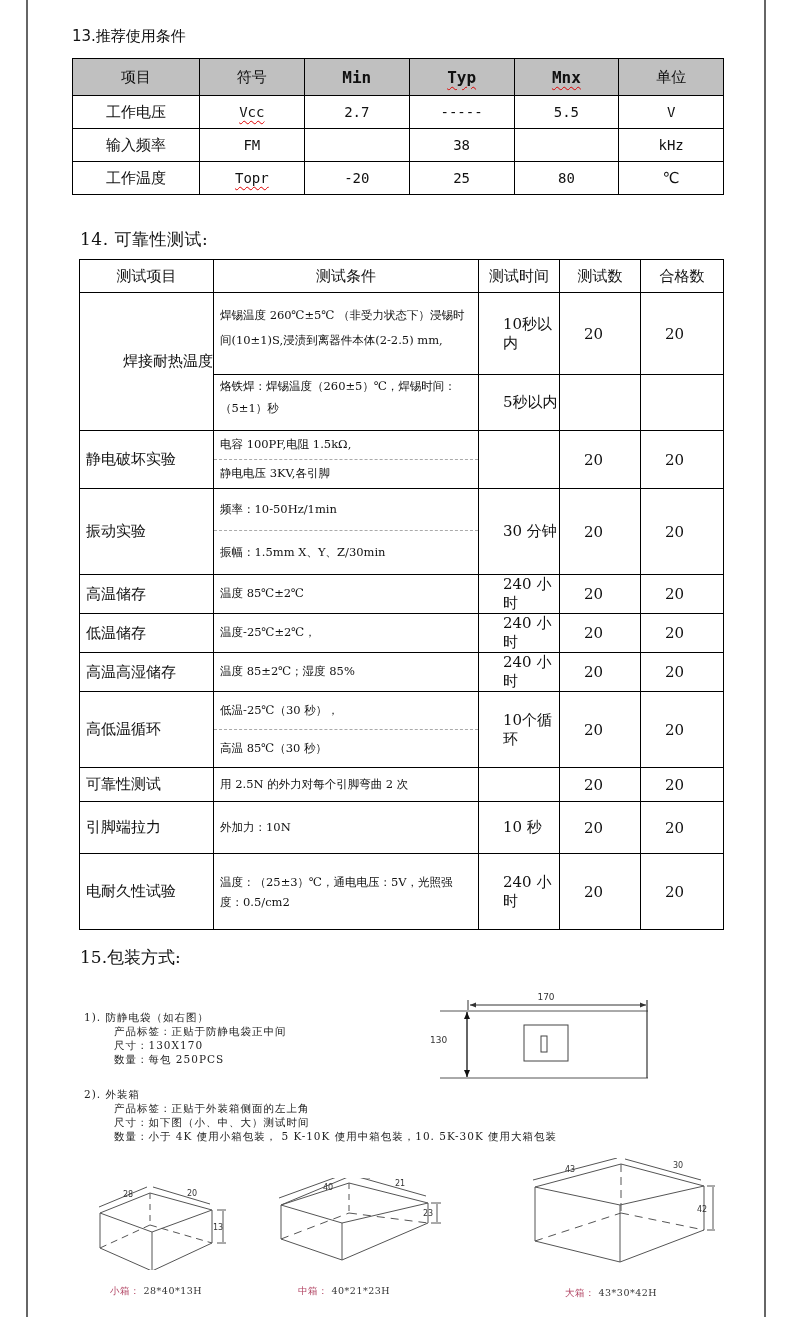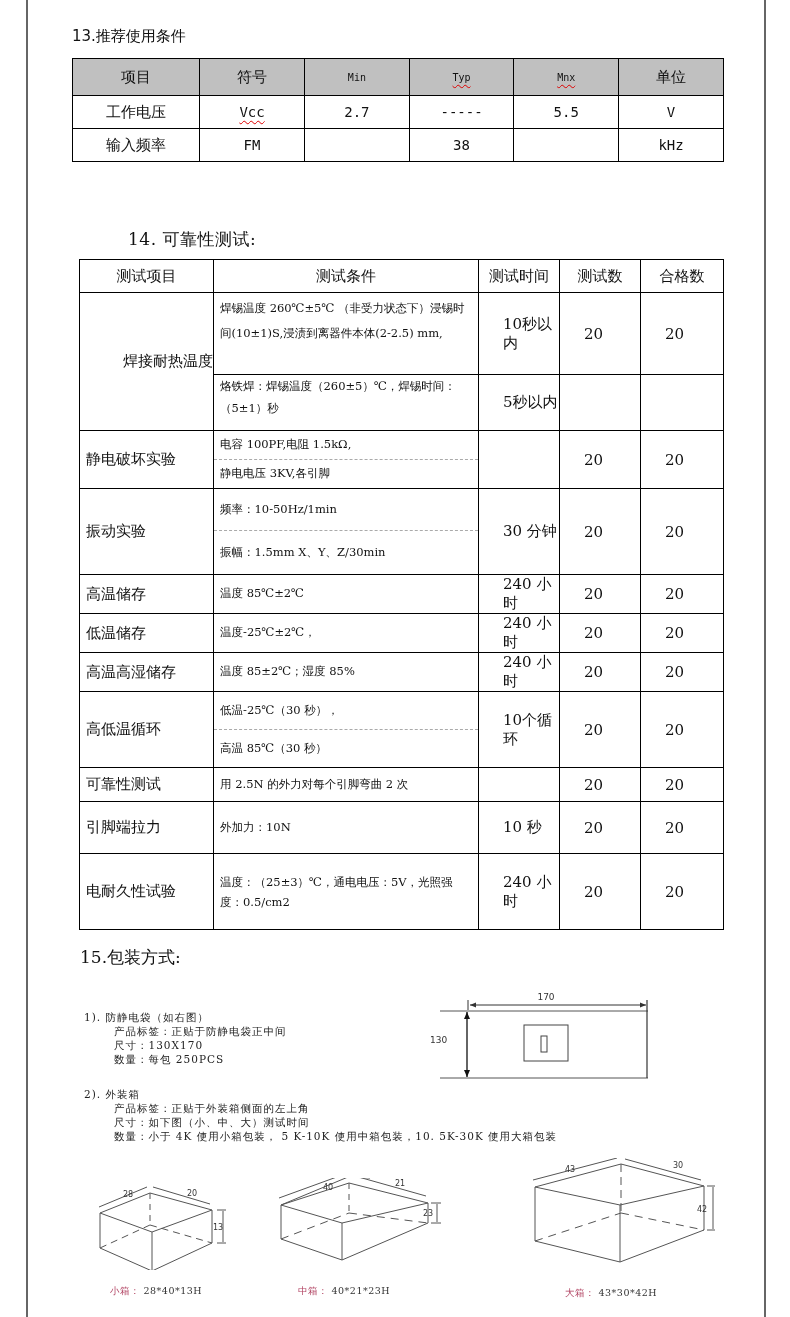--- a/index.html
+++ b/index.html
@@ -2,32 +2,32 @@
 <html><head>
 <meta charset="utf-8">
 <style>
   html, body { margin:0; padding:0; background:#ffffff; }
   body { width:790px; height:1317px; position:relative; overflow:hidden;
          font-family:"DejaVu Serif", "Liberation Serif", serif; color:#111; }
   .page-rule-left { position:absolute; left:26px; top:0; width:2px; height:1317px; background:#666; }
   .page-rule-right { position:absolute; left:764px; top:0; width:2px; height:1317px; background:#666; }
 
   .sec-title-13 { position:absolute; left:72px; top:27px; font-family:"DejaVu Sans", sans-serif; font-size:15px; }
-  .sec-title-14 { position:absolute; left:80px; top:228px; font-size:17px; letter-spacing:0.5px;margin-left:48px; }
+  .sec-title-14 { position:absolute; left:80px; top:228px; font-size:17px; letter-spacing:0.5px; }
   .sec-title-15 { position:absolute; left:80px; top:946px; font-size:17px; }
 
   table { border-collapse:collapse; position:absolute; }
   td, th { border:1.5px solid #000; padding:0; }
 
   
   .t13 { left:72px; top:58px; width:652px; }
   .t13 th { background:#c0c0c0; height:36px; font-weight:normal; font-size:15px; font-family:"DejaVu Sans", sans-serif; }
   .t13 td { height:32px; text-align:center; font-size:14px; font-family:"DejaVu Sans Mono", "Liberation Mono", monospace; }
   .t13 td.cn { font-family:"DejaVu Sans", sans-serif; font-size:15px;margin-top:32px; }
-  .t13 th.mono { font-family:"DejaVu Sans Mono", monospace; font-size:10px; }
+  .t13 th.mono { font-family:"DejaVu Sans Mono", monospace; font-size:16px;font-weight:bold; }
   .squig { text-decoration:underline wavy #d00; text-decoration-thickness:1px; text-underline-offset:3px; }
 
   
   .t14 { left:79px; top:259px; width:644px; table-layout:fixed; }
   .t14 th { height:32px; font-weight:normal; font-size:15px; font-family:"DejaVu Sans", sans-serif; }
   .t14 td { font-size:15px; vertical-align:middle; }
   .t14 td.item { font-family:"DejaVu Sans", sans-serif; font-size:15px; padding-left:6px; }
   .t14 td.item.center { text-align:right; padding-left:0; }
   .t14 td.cond { font-size:11.5px; padding:0 6px; line-height:1.9; }
   .t14 td.cond.split { padding:0; }
@@ -67,20 +67,28 @@
     <td>5.5</td>
     <td>V</td>
   </tr>
   <tr>
     <td class="cn">输入频率</td>
     <td>FM</td>
     <td></td>
     <td>38</td>
     <td></td>
     <td>kHz</td>
+  </tr>
+  <tr>
+    <td class="cn">工作温度</td>
+    <td><span class="squig">Topr</span></td>
+    <td>-20</td>
+    <td>25</td>
+    <td>80</td>
+    <td class="cn">℃</td>
   </tr>
 </tbody>
   </table>
 
 <div class="sec-title-14">14.  可靠性测试:</div>
 <table class="t14">
   <colgroup>
       <col style="width:134px">
       <col style="width:265px">
       <col style="width:81px">
@@ -91,21 +99,21 @@
       <tr>
     <th>测试项目</th>
     <th>测试条件</th>
     <th>测试时间</th>
     <th>测试数</th>
     <th>合格数</th>
   </tr>
 
   <tr style="height:82px">
     <td rowspan="2" class="item center">焊接耐热温度</td>
-    <td class="cond" style="line-height:25px;vertical-align:top;padding-top:3px">焊锡温度 260℃±5℃ （非受力状态下）浸锡时间(10±1)S,浸渍到离器件本体(2-2.5) mm,</td>
+    <td class="cond" style="line-height:25px;vertical-align:top;padding-top:10px">焊锡温度 260℃±5℃ （非受力状态下）浸锡时间(10±1)S,浸渍到离器件本体(2-2.5) mm,</td>
     <td class="num">10秒以内</td>
     <td class="num">20</td>
     <td class="num">20</td>
   </tr>
   <tr style="height:56px">
     <td class="cond" style="line-height:22px;vertical-align:top;padding-top:0">烙铁焊：焊锡温度（260±5）℃，焊锡时间：（5±1）秒</td>
     <td class="num">5秒以内</td>
     <td class="num"></td>
     <td class="num"></td>
   </tr>

